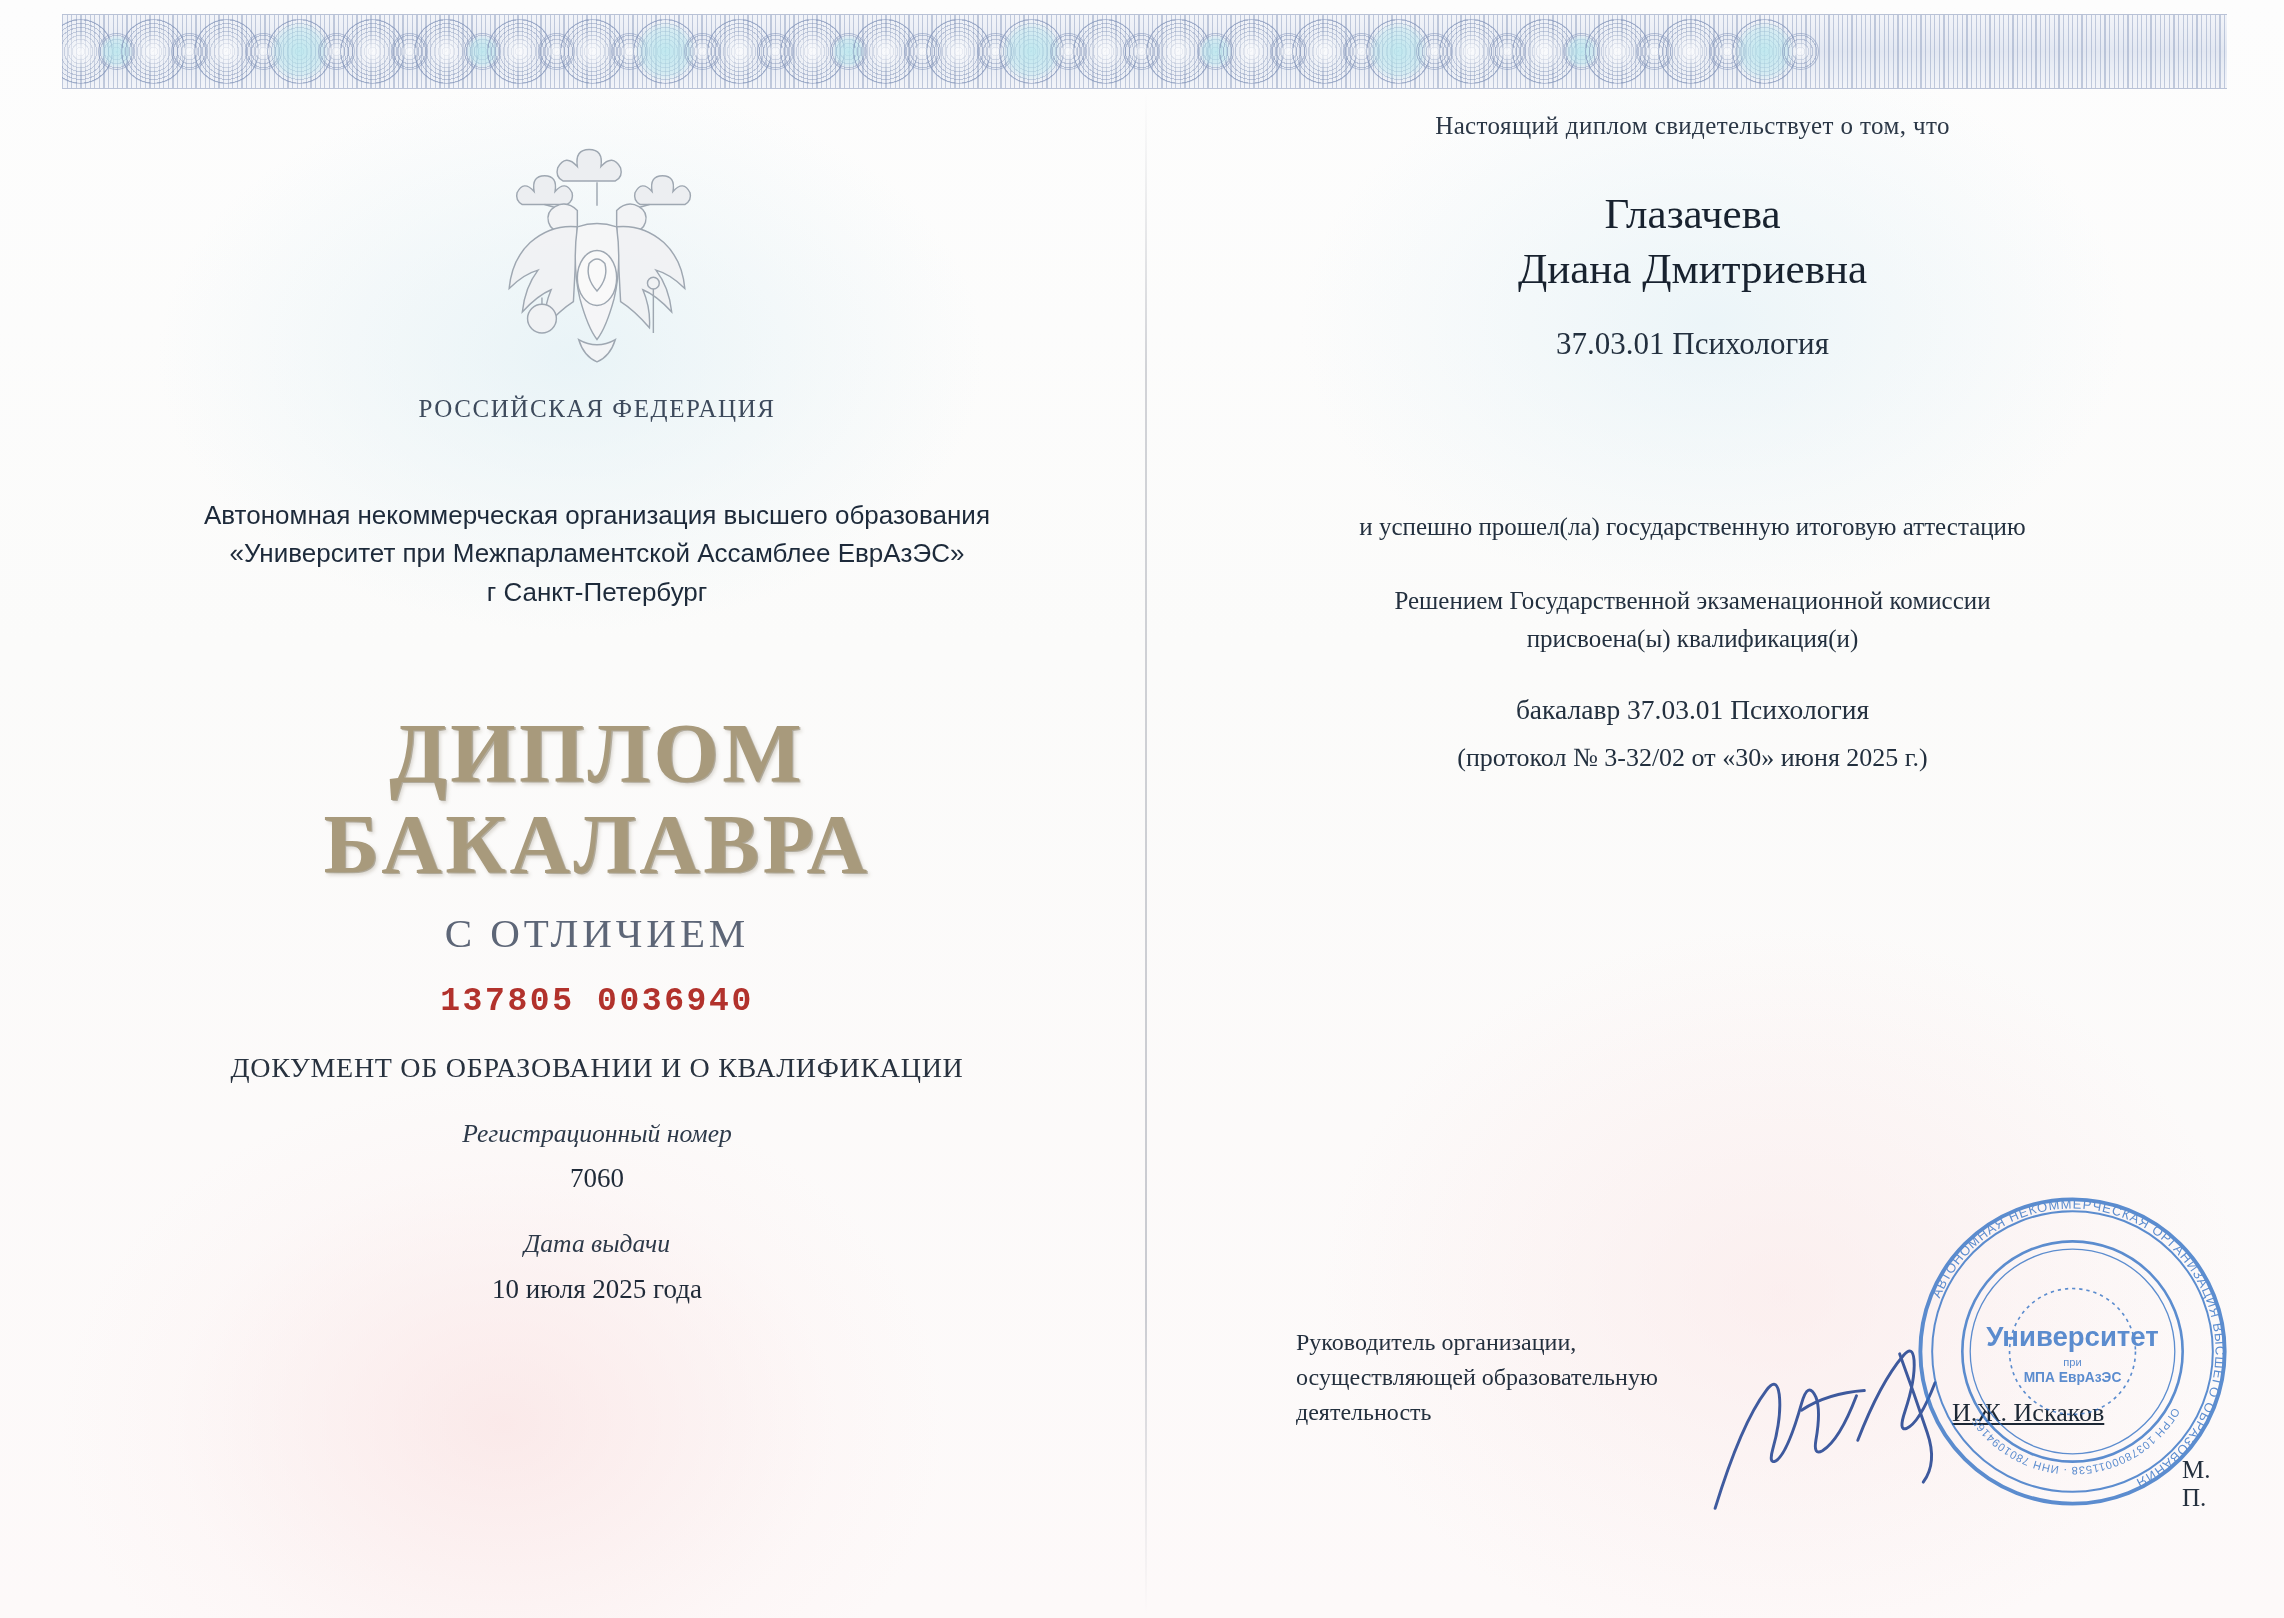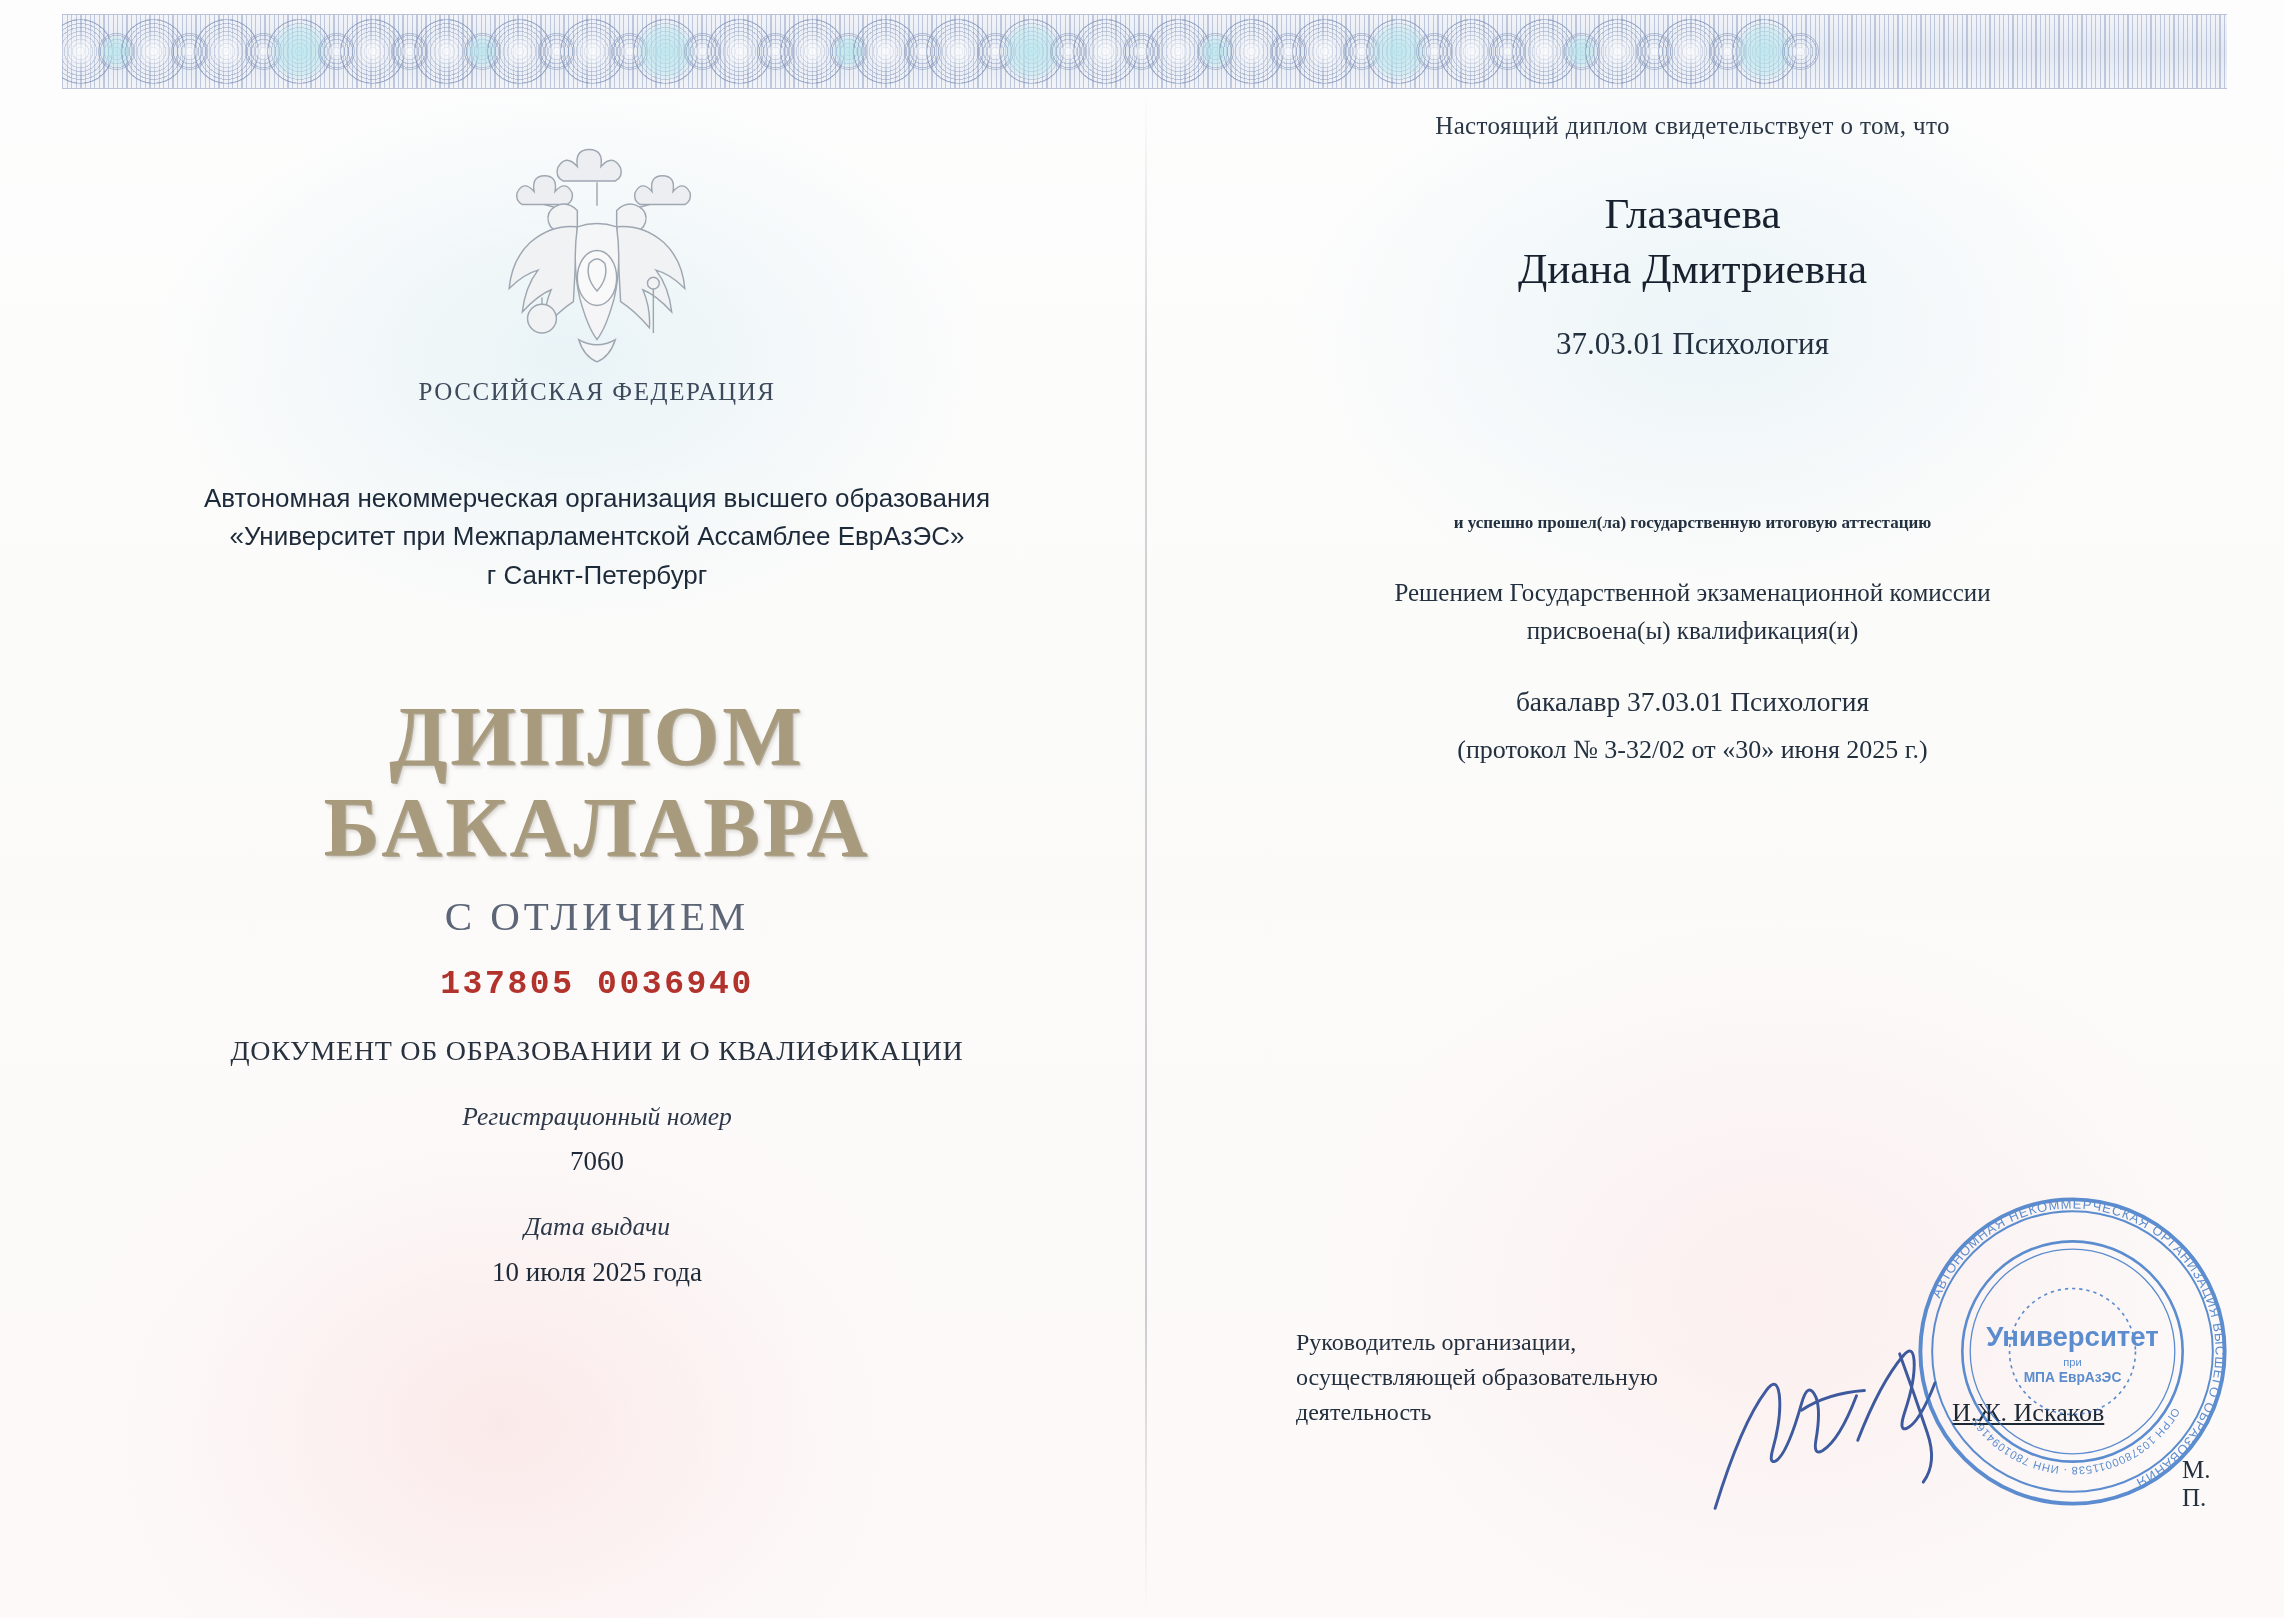--- a/index.html
+++ b/index.html
@@ -96,21 +96,21 @@
     text-align: center;
     color: #23303f;
   }
   .emblem-wrap {
     height: 256px;
     display: flex;
     align-items: center;
     justify-content: center;
   }
   .country {
-    margin-top: 4px;
+    margin-top: 21px;
     font-size: 25px;
     letter-spacing: 1.6px;
     color: #3d4a5c;
     font-family: "Liberation Serif", serif;
   }
   .org {
     margin-top: 73px;
     font-size: 26px;
     line-height: 1.48;
     color: #1d2a3a;
@@ -186,22 +186,21 @@
     font-size: 25px;
     letter-spacing: 0.3px;
   }
   .r-direction {
     margin-top: 30px;
     font-size: 31px;
     text-align: center;
   }
   .r-attestation {
     margin-top: 151px;
-    font-size: 17px;
-    font-weight: bold;
+    font-size: 25px;
   }
   .r-decision {
     margin-top: 41px;
     font-size: 25px;
     line-height: 1.5;
   }
   .r-qual {
     margin-top: 37px;
     font-size: 27.5px;
   }

